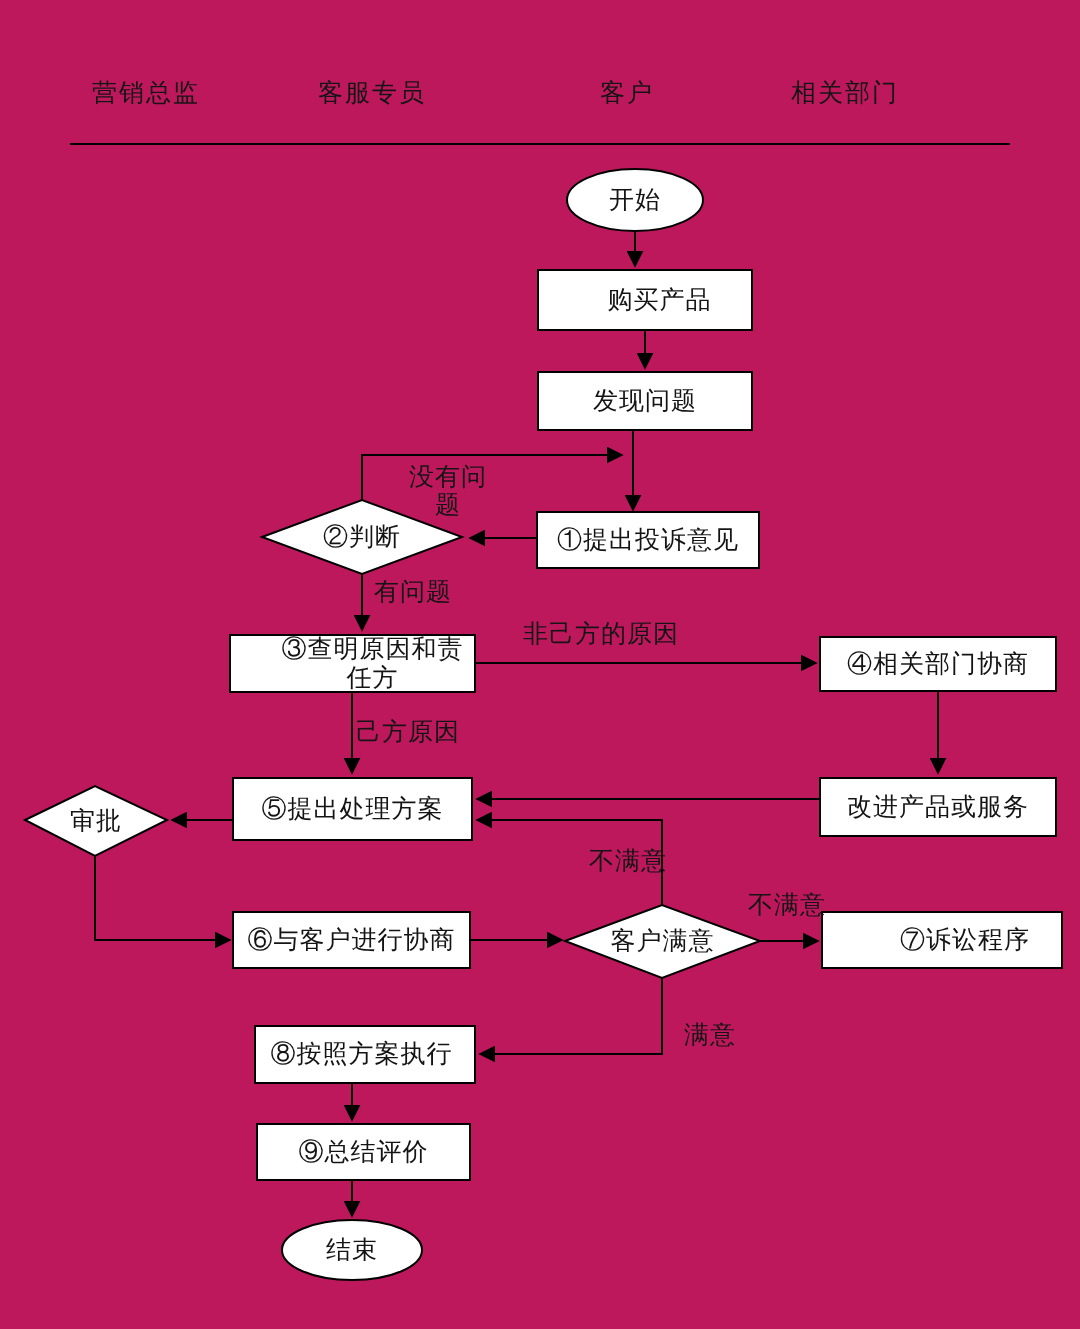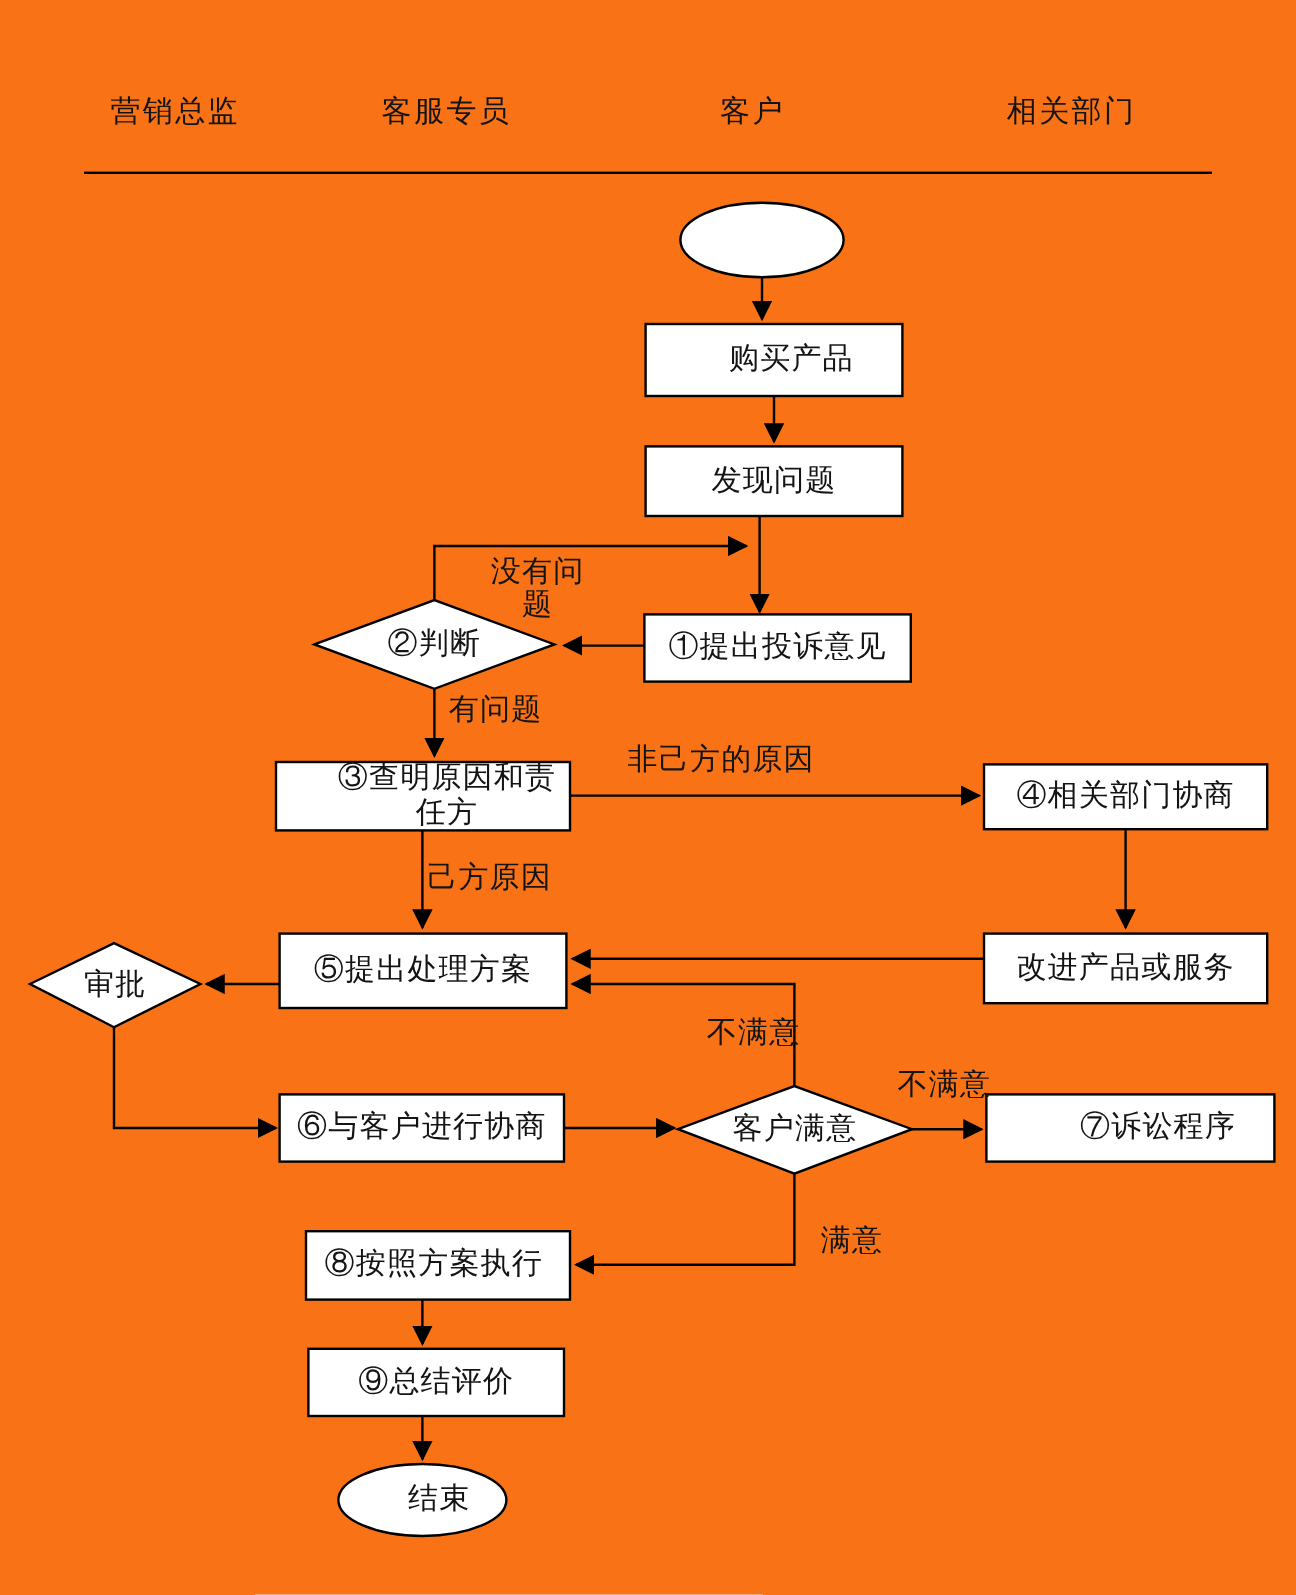--- a/index.html
+++ b/index.html
@@ -1,21 +1,21 @@
 <!DOCTYPE html>
 <html><head>
 <meta charset="utf-8">
 <style>
   * { box-sizing: border-box; }
   html, body { margin: 0; padding: 0; background: #ffffff; }
   .canvas {
     position: relative;
     width: 1080px;
     height: 1329px;
-    background: #f97316;
+    background: #be185d;
     font-family: "Liberation Serif", "DejaVu Serif", serif;
     color: #141414;
     overflow: hidden;
   }
   .layer { position: absolute; left: 0; top: 0; }
   .lane {
     position: absolute;
     top: 76px;
     font-size: 25px;
     letter-spacing: 2px;
@@ -52,21 +52,21 @@
   }
 </style>
 </head>
 <body>
 
 <div class="canvas">
 
   <div class="lane" style="left:92px;">营销总监</div>
   <div class="lane" style="left:318px;">客服专员</div>
   <div class="lane" style="left:600px;">客户</div>
-  <div class="lane" style="left:839px;text-align:right;">相关部门</div>
+  <div class="lane" style="left:791px;text-align:right;">相关部门</div>
   <div class="rule"></div>
 
   <svg class="layer" width="1080" height="1329" viewBox="0 0 1080 1329">
     <defs>
       <marker id="arr" viewBox="0 0 10 10" refX="9" refY="5" markerWidth="8.5" markerHeight="8.5" orient="auto-start-reverse">
         <path d="M0,0 L10,5 L0,10 Z" fill="#000"></path>
       </marker>
     </defs>
 
     <g fill="none" stroke="#000" stroke-width="2">
@@ -102,35 +102,36 @@
       <polygon points="25,820 95,786 167,820 95,856" fill="#fff"></polygon>
       <rect x="233" y="912" width="237" height="56" fill="#fff"></rect>
       <polygon points="565,941 662,905 760,941 662,978" fill="#fff"></polygon>
       <rect x="822" y="912" width="240" height="56" fill="#fff"></rect>
       <rect x="255" y="1026" width="220" height="57" fill="#fff"></rect>
       <rect x="257" y="1124" width="213" height="56" fill="#fff"></rect>
       <ellipse cx="352" cy="1250" rx="70" ry="30" fill="#fff"></ellipse>
     </g>
   </svg>
 
+  <div class="nlabel" style="left:567px; top:169px; width:136px; height:62px;">开始</div>
   <div class="nlabel" style="left:538px; top:270px; width:214px; height:60px;padding-left:29px;">购买产品</div>
   <div class="nlabel" style="left:538px; top:372px; width:214px; height:58px;">发现问题</div>
   <div class="nlabel" style="left:537px; top:512px; width:222px; height:56px;">①提出投诉意见</div>
   <div class="nlabel" style="left:262px; top:500px; width:200px; height:74px;">②判断</div>
   <div class="nlabel" style="left:230px; top:635px; width:245px; height:57px;padding-left:40px;">③查明原因和责任方</div>
   <div class="nlabel" style="left:820px; top:637px; width:236px; height:54px;">④相关部门协商</div>
   <div class="nlabel" style="left:820px; top:778px; width:236px; height:58px;">改进产品或服务</div>
   <div class="nlabel" style="left:25px;  top:786px; width:142px; height:70px;">审批</div>
   <div class="nlabel" style="left:233px; top:778px; width:239px; height:62px;">⑤提出处理方案</div>
   <div class="nlabel" style="left:233px; top:912px; width:237px; height:56px;">⑥与客户进行协商</div>
   <div class="nlabel" style="left:565px; top:905px; width:195px; height:73px;">客户满意</div>
   <div class="nlabel" style="left:822px; top:912px; width:286px; height:56px;text-align:center;">⑦诉讼程序</div>
   <div class="nlabel" style="left:255px; top:1026px; width:213px; height:57px;">⑧按照方案执行</div>
   <div class="nlabel" style="left:257px; top:1124px; width:213px; height:56px;">⑨总结评价</div>
-  <div class="nlabel" style="left:296px; top:1220px; width:140px; height:60px;text-align:center;">结束</div>
+  <div class="nlabel" style="left:282px; top:1220px; width:140px; height:60px;text-align:center;">结束</div>
 
   <div class="elabel wrapbox" style="left:406px; top:463px;">没有问题</div>
   <div class="elabel nowrap" style="left:374px; top:578px;">有问题</div>
   <div class="elabel nowrap" style="left:523px; top:620px;">非己方的原因</div>
   <div class="elabel nowrap" style="left:356px; top:718px;">己方原因</div>
   <div class="elabel nowrap" style="left:589px; top:847px;">不满意</div>
   <div class="elabel nowrap" style="left:748px; top:891px;">不满意</div>
   <div class="elabel nowrap" style="left:684px; top:1021px;">满意</div>
 
 </div>

